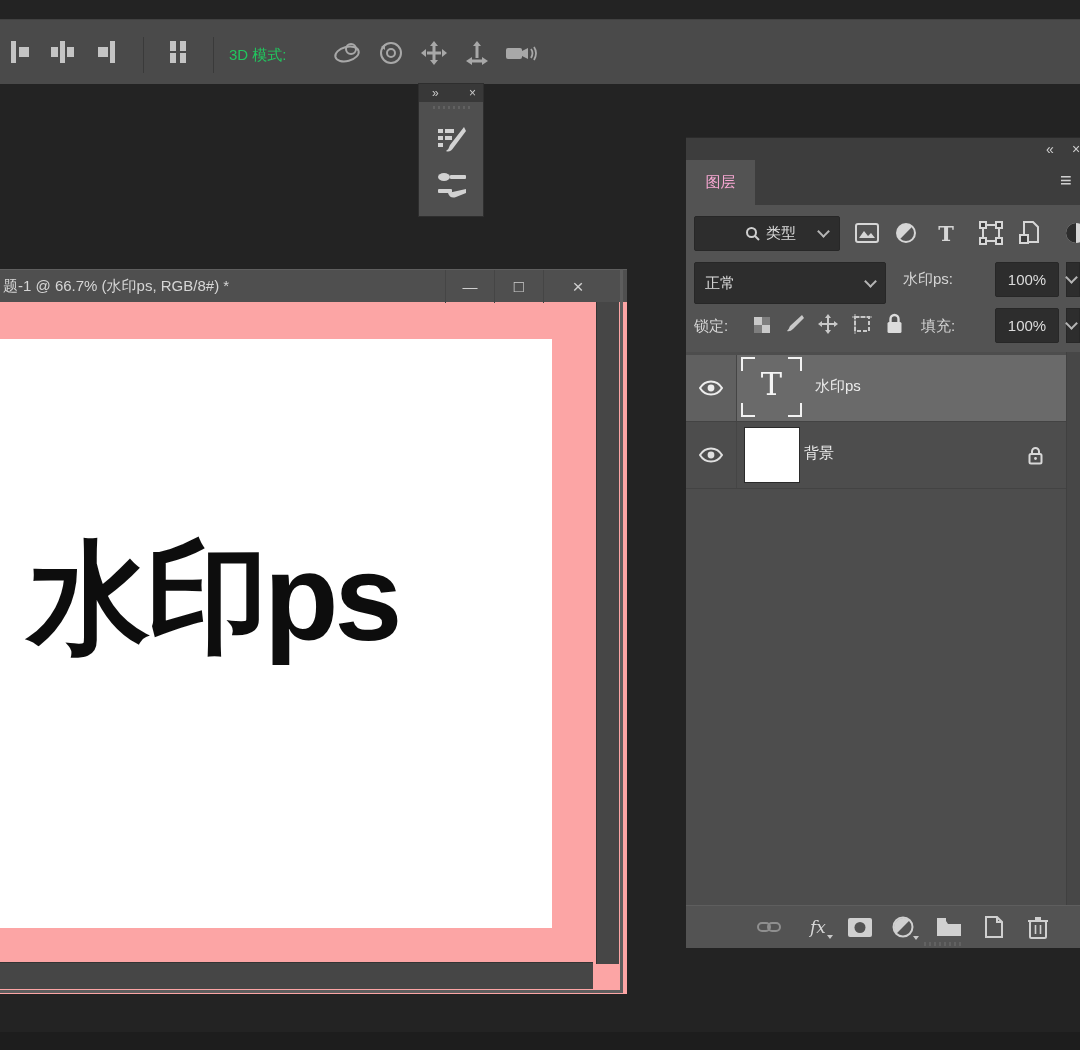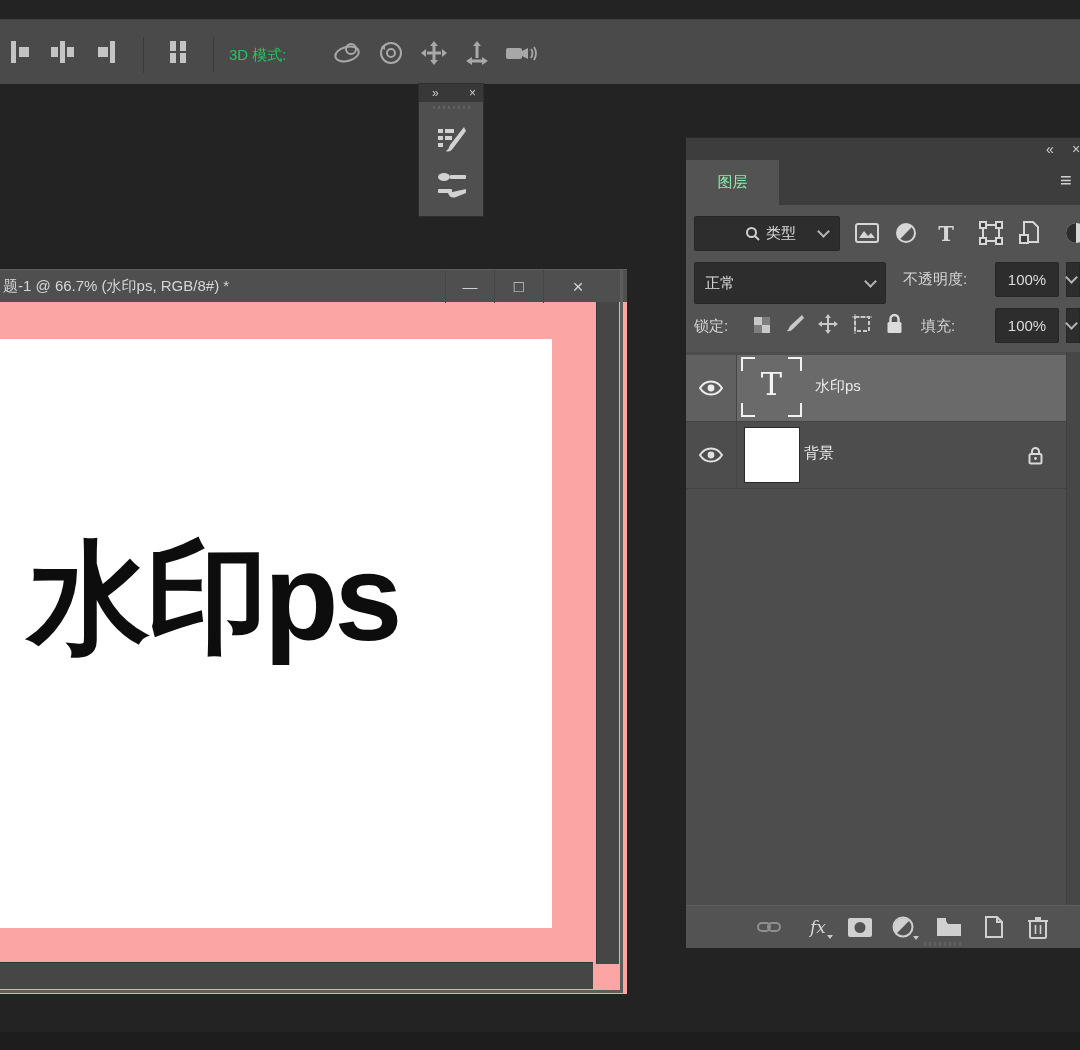--- a/index.html
+++ b/index.html
@@ -26,21 +26,21 @@
   .canvas{position:absolute;left:0;top:70px;width:552px;height:589px;background:#ffffff;}
   .canvas-text{position:absolute;left:28px;top:198px;font-size:122px;font-weight:bold;letter-spacing:-4px;color:#0d0d0d;line-height:1;white-space:nowrap;}
   .vscroll{position:absolute;left:596px;top:33px;width:22px;height:662px;background:#464646;border-left:1px solid #343434;}
   .hscroll{position:absolute;left:0;top:693px;width:593px;height:26px;background:#464646;border-top:1px solid #343434;}
   .docwin .edge-r{position:absolute;left:620px;top:0;width:3px;height:723px;background:#5d5d5d;}
   .docwin .edge-b{position:absolute;left:0;top:721px;width:623px;height:3px;background:#5d5d5d;}
   
   .layers{left:686px;top:137px;width:394px;height:811px;background:#535353;overflow:hidden;}
   .lp-topstrip{position:absolute;left:0;top:0;width:394px;height:23px;background:#3d3d3d;border-top:1px solid #2b2b2b;box-sizing:border-box;color:#cfcfcf;}
   .lp-tabrow{position:absolute;left:0;top:23px;width:394px;height:45px;background:#3d3d3d;}
-  .lp-tab{position:absolute;left:0;top:0;width:93px;height:45px;background:#535353;display:flex;align-items:center;justify-content:center;font-size:15px;color:#86efac;}
+  .lp-tab{position:absolute;left:0;top:0;width:69px;height:45px;background:#535353;display:flex;align-items:center;justify-content:center;font-size:15px;color:#f9a8d4;}
   .field{position:absolute;background:#2d2d2d;border:1px solid #272727;box-sizing:border-box;border-radius:2px;display:flex;align-items:center;font-size:15px;color:#dcdcdc;}
   .chev{width:7px;height:7px;border-right:2px solid #b5b5b5;border-bottom:2px solid #b5b5b5;transform:rotate(45deg);margin-top:-4px;}
   .lbl{position:absolute;font-size:15px;color:#d6d6d6;white-space:nowrap;}
   .list{position:absolute;left:0;top:215px;width:394px;height:553px;background:#4d4d4d;}
   .scrollstrip{position:absolute;left:380px;top:0;width:14px;height:553px;background:#474747;border-left:1px solid #404040;}
   .lrow{position:absolute;left:0;width:380px;height:66px;}
   .lrow .eyecell{position:absolute;left:0;top:0;width:51px;height:66px;border-right:1px solid #454545;box-sizing:border-box;display:flex;align-items:center;justify-content:center;}
   .rowname{position:absolute;top:22px;font-size:15px;color:#ececec;white-space:nowrap;}
   .corner{position:absolute;width:12px;height:12px;border:2px solid #f2f2f2;}
   .botbar{position:absolute;left:0;top:768px;width:394px;height:43px;background:#535353;border-top:1px solid #5e5e5e;box-sizing:border-box;}
@@ -216,21 +216,21 @@
       <svg width="24" height="24">
           <circle cx="12" cy="12" r="10" fill="#d6d6d6"></circle>
           <path d="M12 2 A10 10 0 0 0 12 22 Z" fill="#2d2d2d"></path>
         </svg>
     </span>
 
     <div class="field" style="left:8px;top:125px;width:192px;height:42px;">
       <span style="margin-left:10px;">正常</span>
       <span class="chev" style="position:absolute;right:10px;"></span>
     </div>
-    <span class="lbl" style="left:217px;top:133px;">不透明度:</span>
+    <span class="lbl" style="left:217px;top:133px;">水印ps:</span>
     <div class="field" style="left:309px;top:125px;width:64px;height:35px;justify-content:center;">
       <span>100%</span>
     </div>
     <div class="field" style="left:380px;top:125px;width:14px;height:35px;justify-content:center;border-radius:0;">
       <span class="chev" style="margin-left:-4px;"></span>
     </div>
 
     <span class="lbl" style="left:8px;top:180px;">锁定:</span>
     <span class="iconbtn" style="left:66px;top:178px;width:20px;height:20px;">
       <svg width="16" height="16">

